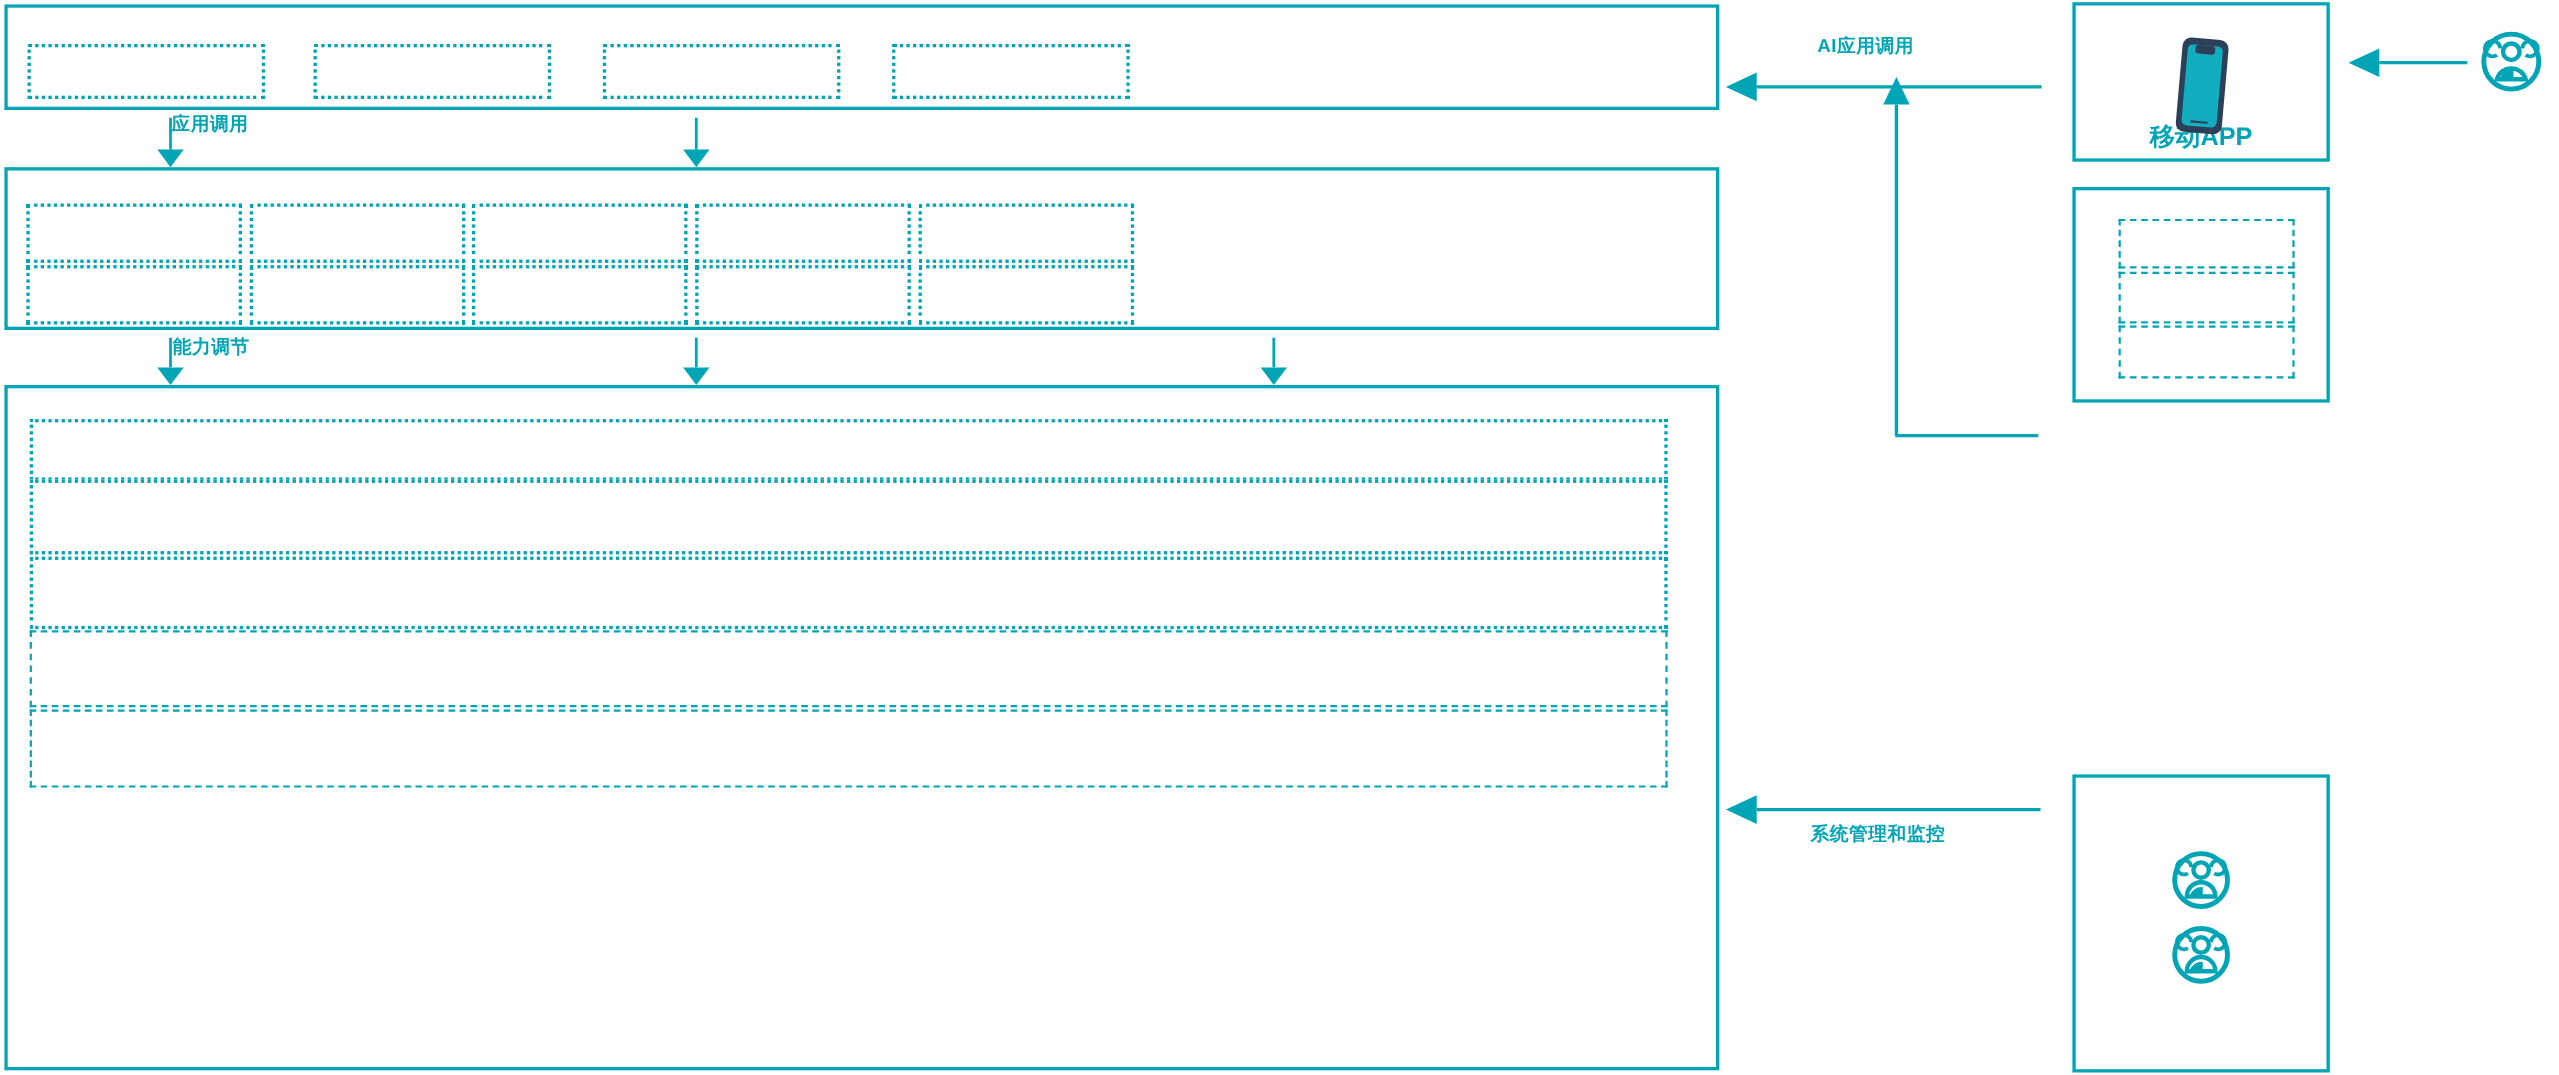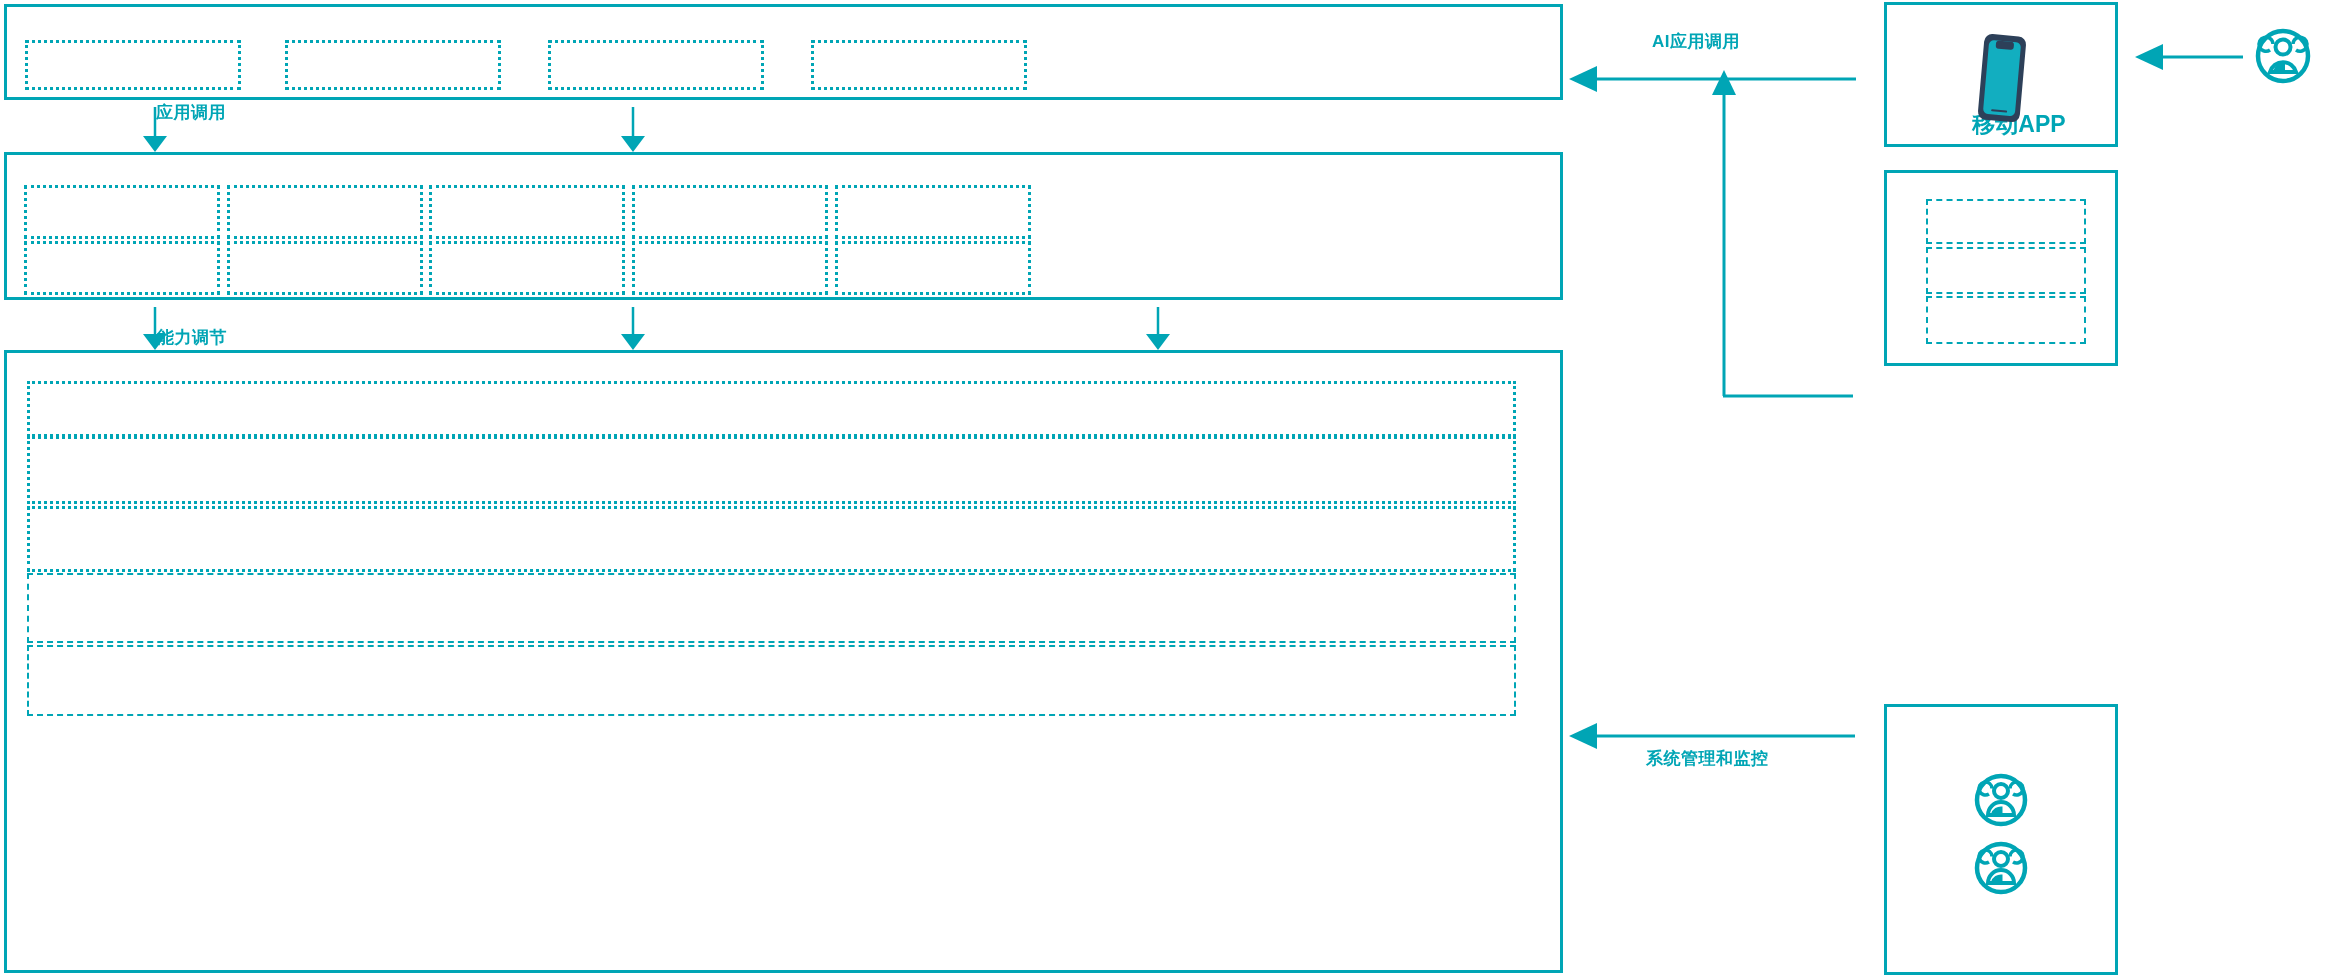--- a/index.html
+++ b/index.html
@@ -100,32 +100,32 @@
   <div class="cell" style="left:429px; top:185px; width:196px; height:54px;"></div>
   <div class="cell" style="left:632px; top:185px; width:196px; height:54px;"></div>
   <div class="cell" style="left:835px; top:185px; width:196px; height:54px;"></div>
 
   <div class="cell" style="left:24px; top:241px; width:196px; height:54px;"></div>
   <div class="cell" style="left:227px; top:241px; width:196px; height:54px;"></div>
   <div class="cell" style="left:429px; top:241px; width:196px; height:54px;"></div>
   <div class="cell" style="left:632px; top:241px; width:196px; height:54px;"></div>
   <div class="cell" style="left:835px; top:241px; width:196px; height:54px;"></div>
 
-  <div class="edge-label" style="left:157px; top:326px;font-family:Liberation Serif, serif;">能力调节</div>
+  <div class="edge-label" style="left:157px; top:304px;font-family:Liberation Serif, serif;">能力调节</div>
 
   <div class="layer-panel" style="left:4px; top:350px; width:1559px; height:623px;">
   </div>
   <div class="cell" style="left:27px; top:381px; width:1489px; height:56px;"></div>
   <div class="cell" style="left:27px; top:436px; width:1489px; height:68px;"></div>
   <div class="cell" style="left:27px; top:506px; width:1489px; height:66px;"></div>
   <div class="cell thin" style="left:27px; top:573px; width:1489px; height:70px;"></div>
   <div class="cell thin" style="left:27px; top:645px; width:1489px; height:71px;"></div>
 
   <div class="node-box" style="left:1884px; top:2px; width:234px; height:145px;">
-    <div class="node-caption" style="top:104px;padding-left:18px;">移动APP</div>
+    <div class="node-caption" style="top:104px;">移动APP</div>
   </div>
 
   <div class="node-box" style="left:1884px; top:170px; width:234px; height:196px;">
   </div>
   <div class="cell thin" style="left:1926px; top:199px; width:160px; height:45px;"></div>
   <div class="cell thin" style="left:1926px; top:247px; width:160px; height:47px;"></div>
   <div class="cell thin" style="left:1926px; top:296px; width:160px; height:48px;"></div>
 
   <div class="node-box" style="left:1884px; top:704px; width:234px; height:271px;">
   </div>

